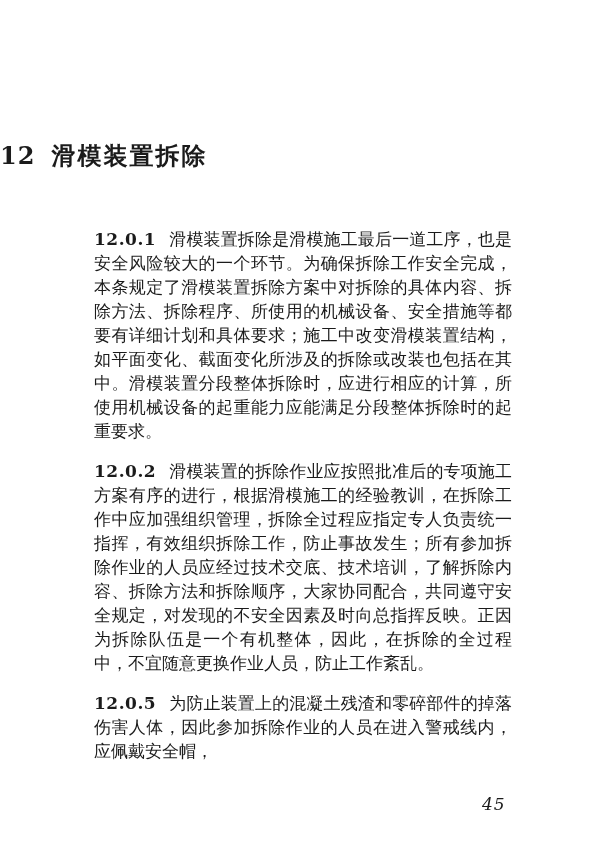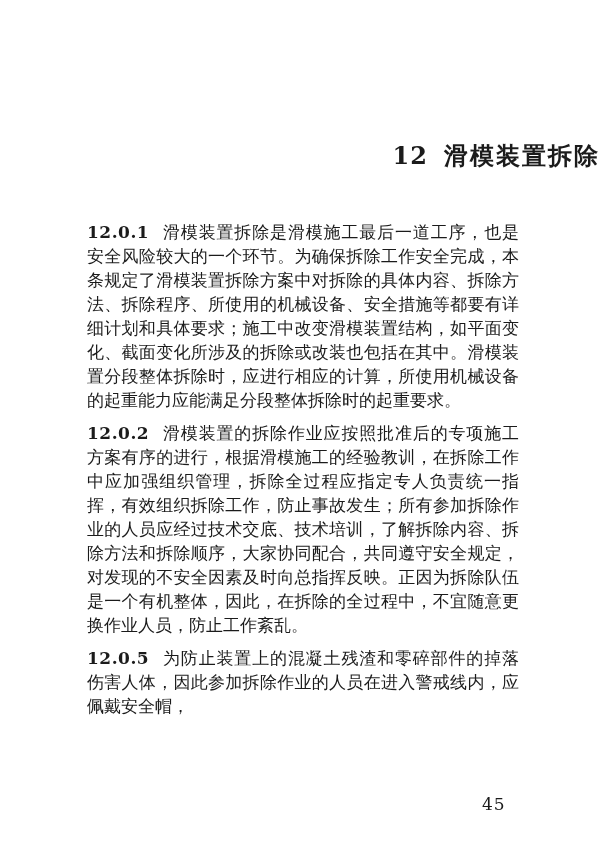--- a/index.html
+++ b/index.html
@@ -13,51 +13,52 @@
     height: 848px;
     background: #ffffff;
     color: #1b1b1b;
     font-family: "DejaVu Serif", "Liberation Serif", serif;
     overflow: hidden;
     box-sizing: border-box;
   }
   .chapter-title {
     margin: 0;
     padding-top: 141px;
-    text-align: right;
+    text-align: left;
     font-size: 24px;
     line-height: 30px;
     font-weight: 700;
     letter-spacing: 2px;
   }
   .title-num {
     margin-right: 16px;
     letter-spacing: 1px;
   }
   .content {
     padding: 40px 72px 0 78px;
     font-size: 17px;
     line-height: 24px;
     text-align: justify;
     text-justify: inter-character;
   }
   .clause {
-    margin: 9px;
+    margin: 16px;
   }
   .clause-num {
     font-weight: 700;
     letter-spacing: 0.5px;
     margin-right: 13px;
     white-space: nowrap;
   }
   .page-number {
     position: absolute;
     top: 794px;
     left: 482px;
     font-size: 17px;
+    font-style: italic;
     letter-spacing: 1px;
   }
 </style>
 </head>
 <body>
 
 <div class="page">
 
   <h1 class="chapter-title">
     <span class="title-num">12</span><span class="title-text">滑模装置拆除</span>

